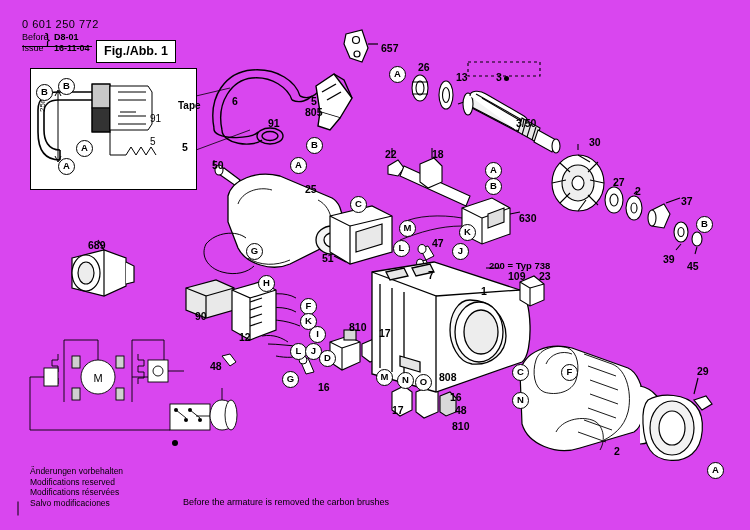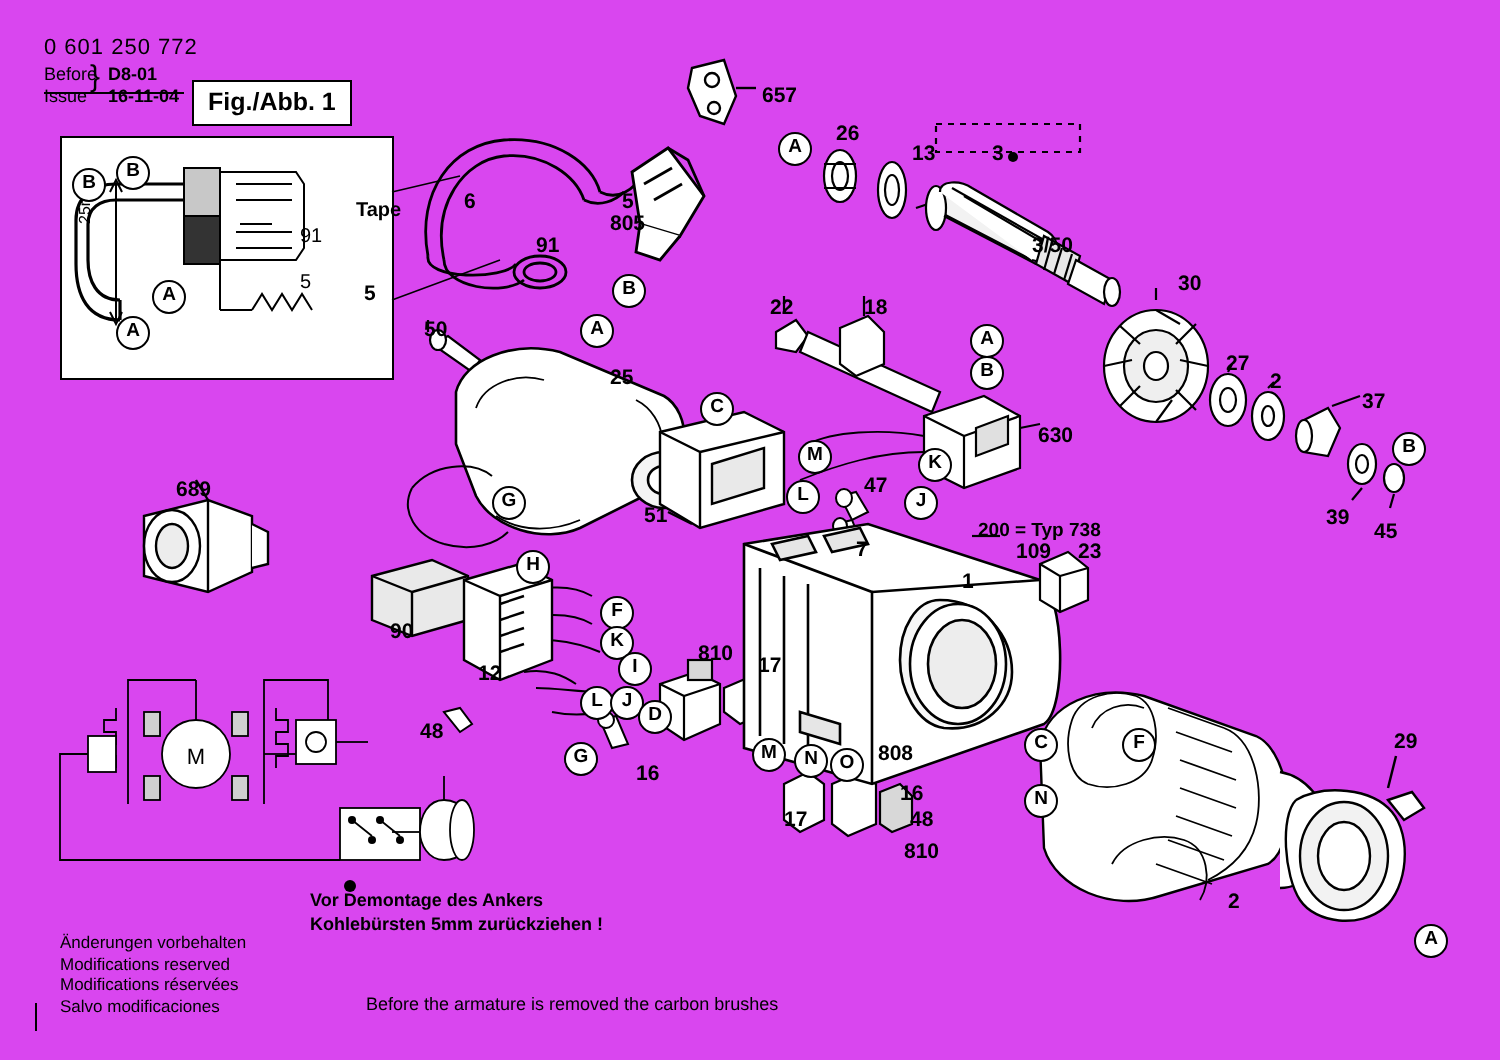--- a/index.html
+++ b/index.html
@@ -556,24 +556,20 @@
       <div class="circ" style="left: 376px; top: 369px;">M</div>
       <div class="circ" style="left: 397px; top: 372px;">N</div>
       <div class="circ" style="left: 415px; top: 374px;">O</div>
       <div class="circ" style="left: 512px; top: 364px;">C</div>
       <div class="circ" style="left: 561px; top: 364px;">F</div>
       <div class="circ" style="left: 512px; top: 392px;">N</div>
       <div class="circ" style="left: 707px; top: 462px;">A</div>
     </div>
 
   <div class="bullet"></div>
-  <div class="notes">
-    <div class="b">Vor Demontage des Ankers</div>
-    <div class="b">Kohlebürsten 5mm zurückziehen !</div>
-  </div>
   <div class="notes2">
     <div>Before the armature is removed the carbon brushes</div>
   </div>
 
   <div class="footer-rule"></div>
   <div class="footer-left">
     <div>Änderungen vorbehalten</div>
     <div>Modifications reserved</div>
     <div>Modifications réservées</div>
     <div>Salvo modificaciones</div>

